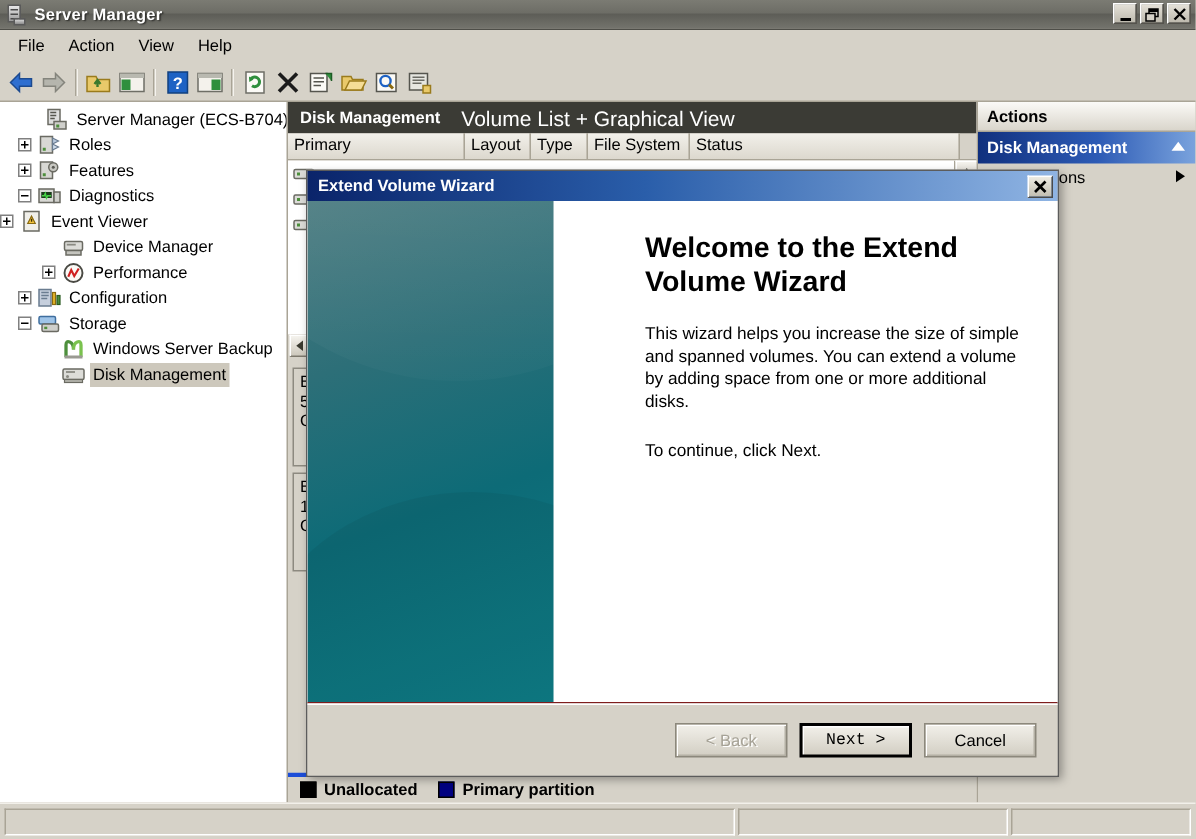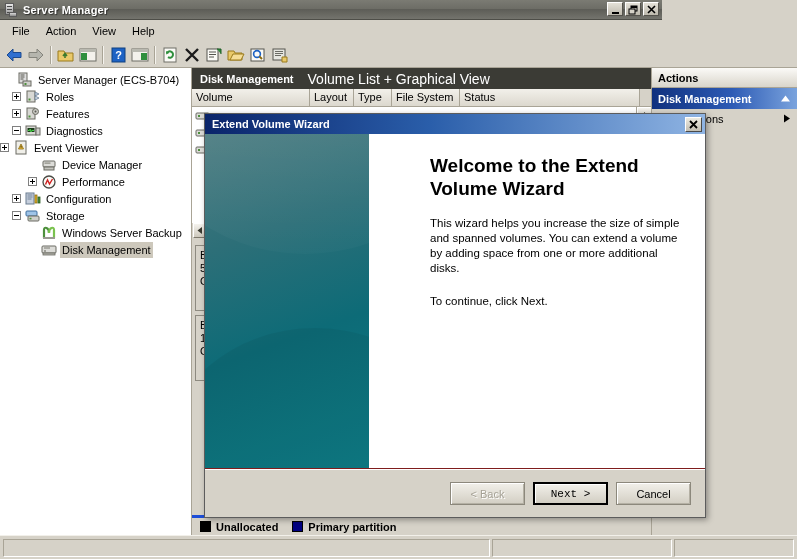--- a/index.html
+++ b/index.html
@@ -20,21 +20,21 @@
     width: 797px;
     height: 559px;
     background: #d6d2c8;
     box-sizing: border-box;
   }
 
   
   .titlebar {
     position: absolute;
     left: 0; top: 0;
-    width: 662px; height: 20px;
+    width: 797px; height: 20px;
     background: linear-gradient(to bottom, #7b7b73 0%, #6d6d66 45%, #5d5d57 50%, #74746d 100%);
     display: flex;
     align-items: center;
     box-sizing: border-box;
     border-bottom: 1px solid #4e4e48;
   }
   .titlebar-icon {
     width: 16px; height: 16px;
     margin-left: 3px; margin-right: 4px;
     position: relative;
@@ -604,21 +604,21 @@
         <path d="M4 4.5 h8 M4 6.5 h8 M4 8.5 h6" stroke="#6b6b64" stroke-width="1"></path>
         <path d="M11 10 L16 10 L16 15 L11 15 Z" fill="#e9c96a" stroke="#9a7b1c" stroke-width="1"></path>
       </svg>
     </div>
   </div>
 
   <div class="content">
 
     <div class="treepane">
 
-      <div class="tnode" style="padding-left:4px">
+      <div class="tnode" style="padding-left:17px">
         <span class="tog none"></span>
         <span class="ticon">
           <svg width="16" height="16" viewBox="0 0 16 16">
             <rect x="2" y="1" width="8" height="10" fill="#dedede" stroke="#6a6a62" stroke-width="1"></rect>
             <path d="M3.5 3 h4 M3.5 5 h4 M3.5 7 h3" stroke="#56564f" stroke-width="1"></path>
             <rect x="6" y="9" width="8" height="5" fill="#cfcfcb" stroke="#6a6a62" stroke-width="1"></rect>
             <rect x="7.5" y="11" width="2" height="2" fill="#4d8f3c"></rect>
           </svg>
         </span>
         <span class="tlabel">Server Manager (ECS-B704)</span>
@@ -751,21 +751,21 @@
     </div>
 
     <div class="centerpane">
 
       <div class="dm-header">
         <span class="dm-title">Disk Management</span>
         <span class="dm-sub">Volume List + Graphical View</span>
       </div>
 
       <div class="collist-hdr">
-        <div class="col" style="width:118px">Volume</div>
+        <div class="col" style="width:118px">Primary</div>
         <div class="col" style="width:44px">Layout</div>
         <div class="col" style="width:38px">Type</div>
         <div class="col" style="width:68px">File System</div>
         <div class="col" style="width:180px">Status</div>
       </div>
 
       <div class="vol-area">
         <div class="vol-row">
           <span class="vicon">
             <svg width="16" height="16" viewBox="0 0 16 16">

